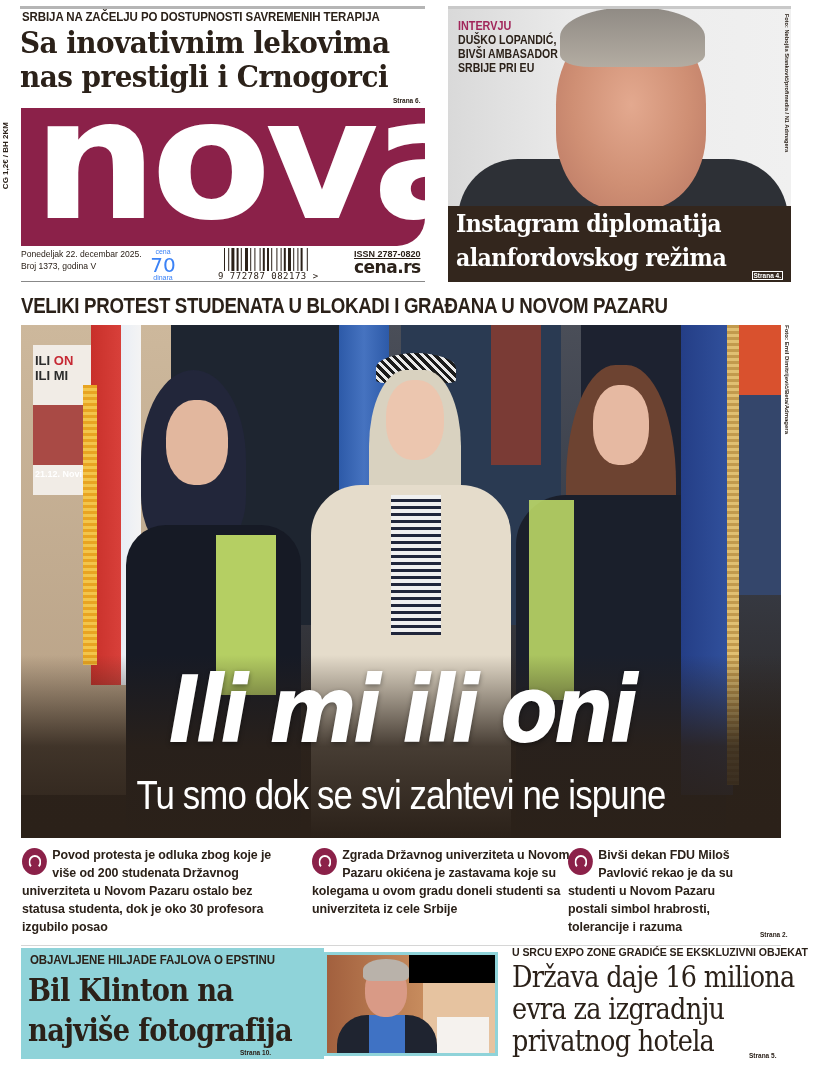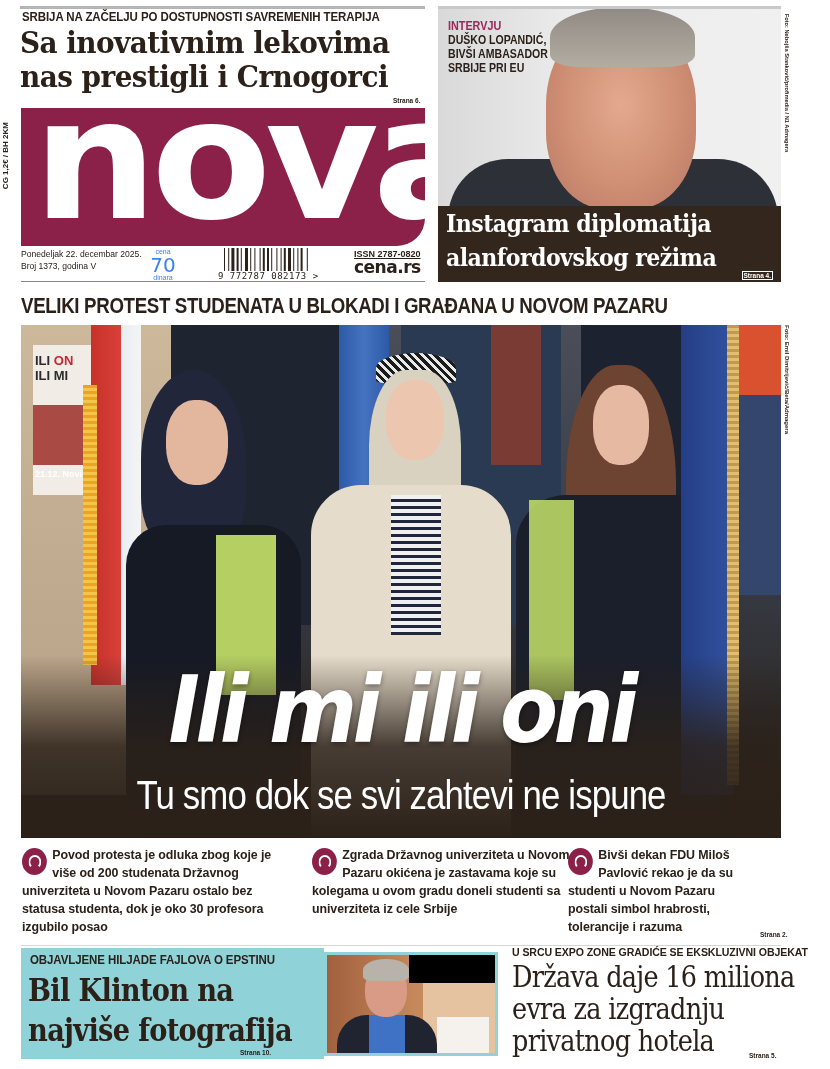--- a/index.html
+++ b/index.html
@@ -23,21 +23,21 @@
   .price-box .cena { font-size: 7px; display: block; line-height: 8px; }
   .price-box .num { font-size: 20px; display: block; line-height: 18px; font-family: "DejaVu Sans", sans-serif; }
   .price-box .din { font-size: 7px; display: block; line-height: 8px; }
   .barcode { position: absolute; left: 222px; top: 248px; width: 105px; height: 28px; }
   .barcode-num { position: absolute; left: 216px; top: 271px; font-family: "DejaVu Sans Mono", monospace; font-size: 9px; color: #2b2119; letter-spacing: 0.5px; background: #fff; padding: 0 2px; white-space: nowrap; }
   .issn { position: absolute; right: 406px; top: 249px; font-size: 9px; font-weight: bold; color: #2b2119; white-space: nowrap; text-decoration: underline; }
   .site { position: absolute; left: 354px; top: 257px; font-family: "DejaVu Sans", sans-serif; font-size: 17px; font-weight: bold; color: #2b2119; letter-spacing: -0.5px; }
   .mast-rule { position: absolute; left: 21px; top: 281px; width: 404px; height: 1px; background: #888; }
 
   
-  .interview { position: absolute; left: 438px; top: 6px; width: 343px; height: 276px; background: #e9e9e9; overflow: hidden; border-top: 3px solid #c9c9c9; }
+  .interview { position: absolute; left: 448px; top: 6px; width: 343px; height: 276px; background: #e9e9e9; overflow: hidden; border-top: 3px solid #c9c9c9; }
   .interview-photo { position: absolute; left: 0; top: 0; width: 100%; height: 200px; background: linear-gradient(90deg, #d9d9d9 0%, #ececec 40%, #f0f0f0 100%); }
   .face { position: absolute; left: 108px; top: 10px; width: 150px; height: 190px; border-radius: 45% 45% 40% 40%; background: radial-gradient(ellipse at 50% 45%, #e3a98f 0%, #cf8f74 55%, #b97763 100%); }
   .hair { position: absolute; left: 112px; top: -2px; width: 145px; height: 60px; border-radius: 50% 50% 20% 20%; background: linear-gradient(180deg, #8f8a84 0%, #b3aca2 100%); }
   .suit { position: absolute; left: 10px; top: 150px; width: 330px; height: 70px; background: #2d3036; border-radius: 60px 60px 0 0; }
   .shirt { position: absolute; left: 140px; top: 150px; width: 80px; height: 60px; background: #e7e9ee; clip-path: polygon(0 0, 100% 0, 70% 100%, 30% 100%); }
   .iv-label { position: absolute; left: 10px; top: 10px; font-size: 12px; font-weight: bold; color: #a1265a; transform: scaleX(0.9); transform-origin: left; }
   .iv-name { position: absolute; left: 10px; top: 24px; font-size: 12px; font-weight: bold; line-height: 14px; color: #2b2119; transform: scaleX(0.88); transform-origin: left; white-space: nowrap; }
   .iv-credit { position: absolute; left: 784px; top: 10px; font-size: 6px; font-weight: bold; color: #2b2119; writing-mode: vertical-rl; white-space: nowrap; transform: scaleY(0.95); }
   .iv-bar { position: absolute; left: 0; top: 197px; width: 100%; height: 79px; background: #33261d; }
   .iv-headline { position: absolute; left: 8px; top: 198px; font-family: "DejaVu Serif", serif; font-weight: bold; font-size: 24px; line-height: 34px; color: #ffffff; letter-spacing: -0.6px; transform: scaleX(0.92); transform-origin: left; white-space: nowrap; }

